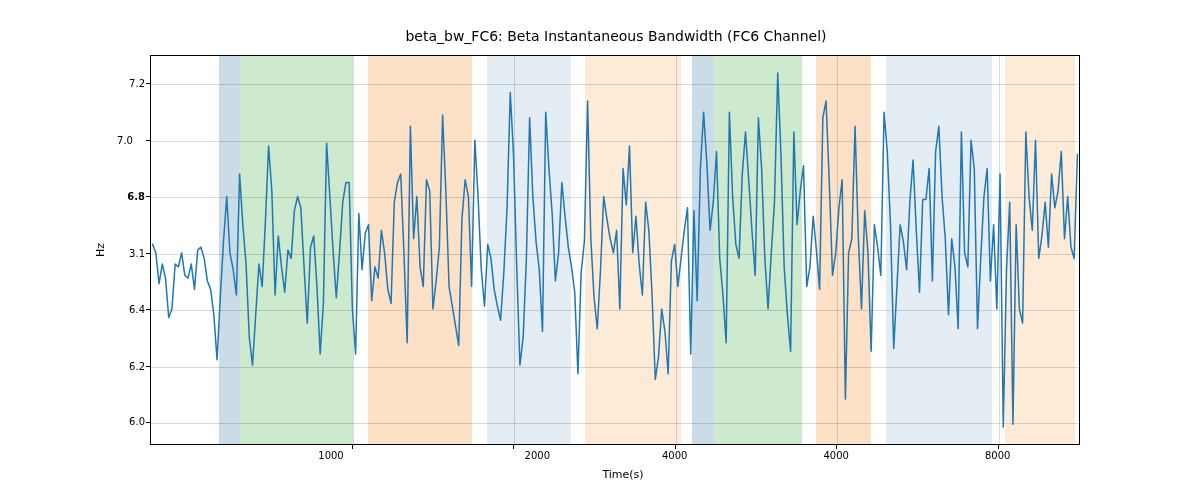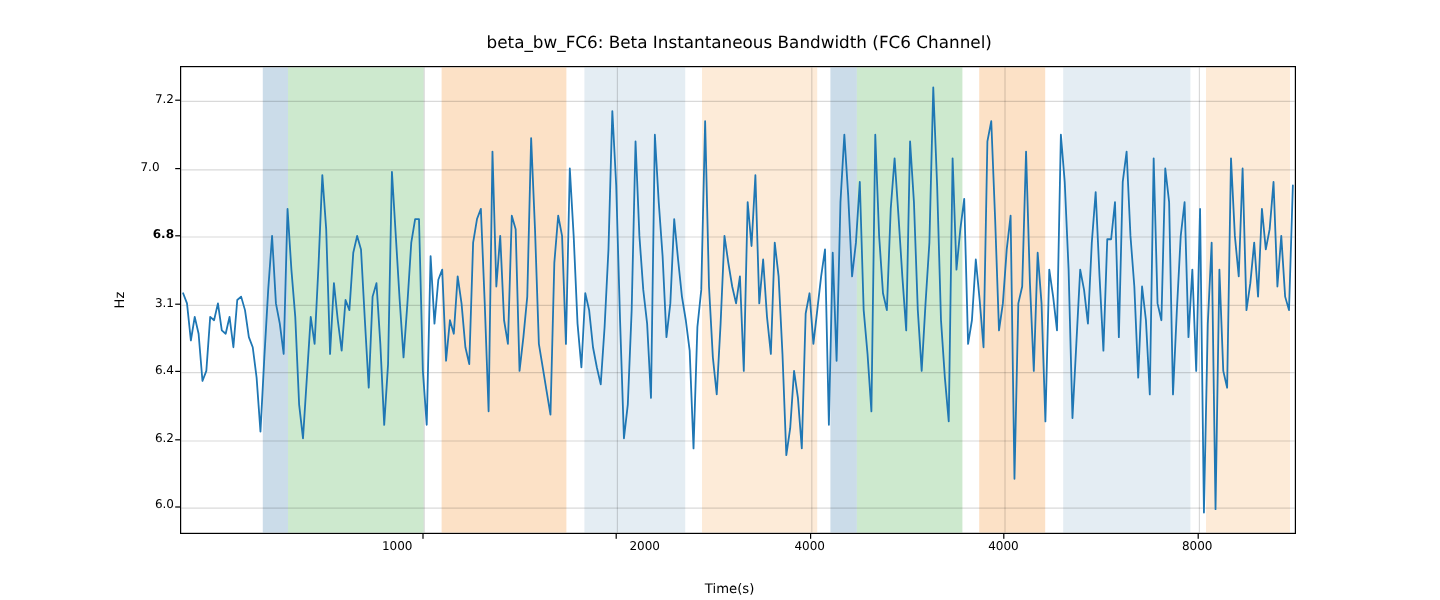--- a/index.html
+++ b/index.html
@@ -38,25 +38,24 @@
   }
   .ylabel {
     position: absolute;
     left: 100px;
     top: 250px;
     transform: translate(-50%, -50%) rotate(-90deg);
     font-size: 11px;
   }
   .xlabel {
     position: absolute;
-    left: 608px;
+    left: 623px;
     top: 468px;
     transform: translateX(-50%);
     font-size: 11px;
-    margin-top: 16px;
   }
   .ytick-label {
     position: absolute;
     right: 1055px; 
     transform: translateY(-50%);
     font-size: 10px;
     text-align: right;
     width: 40px;
   }
   .xtick-label {

